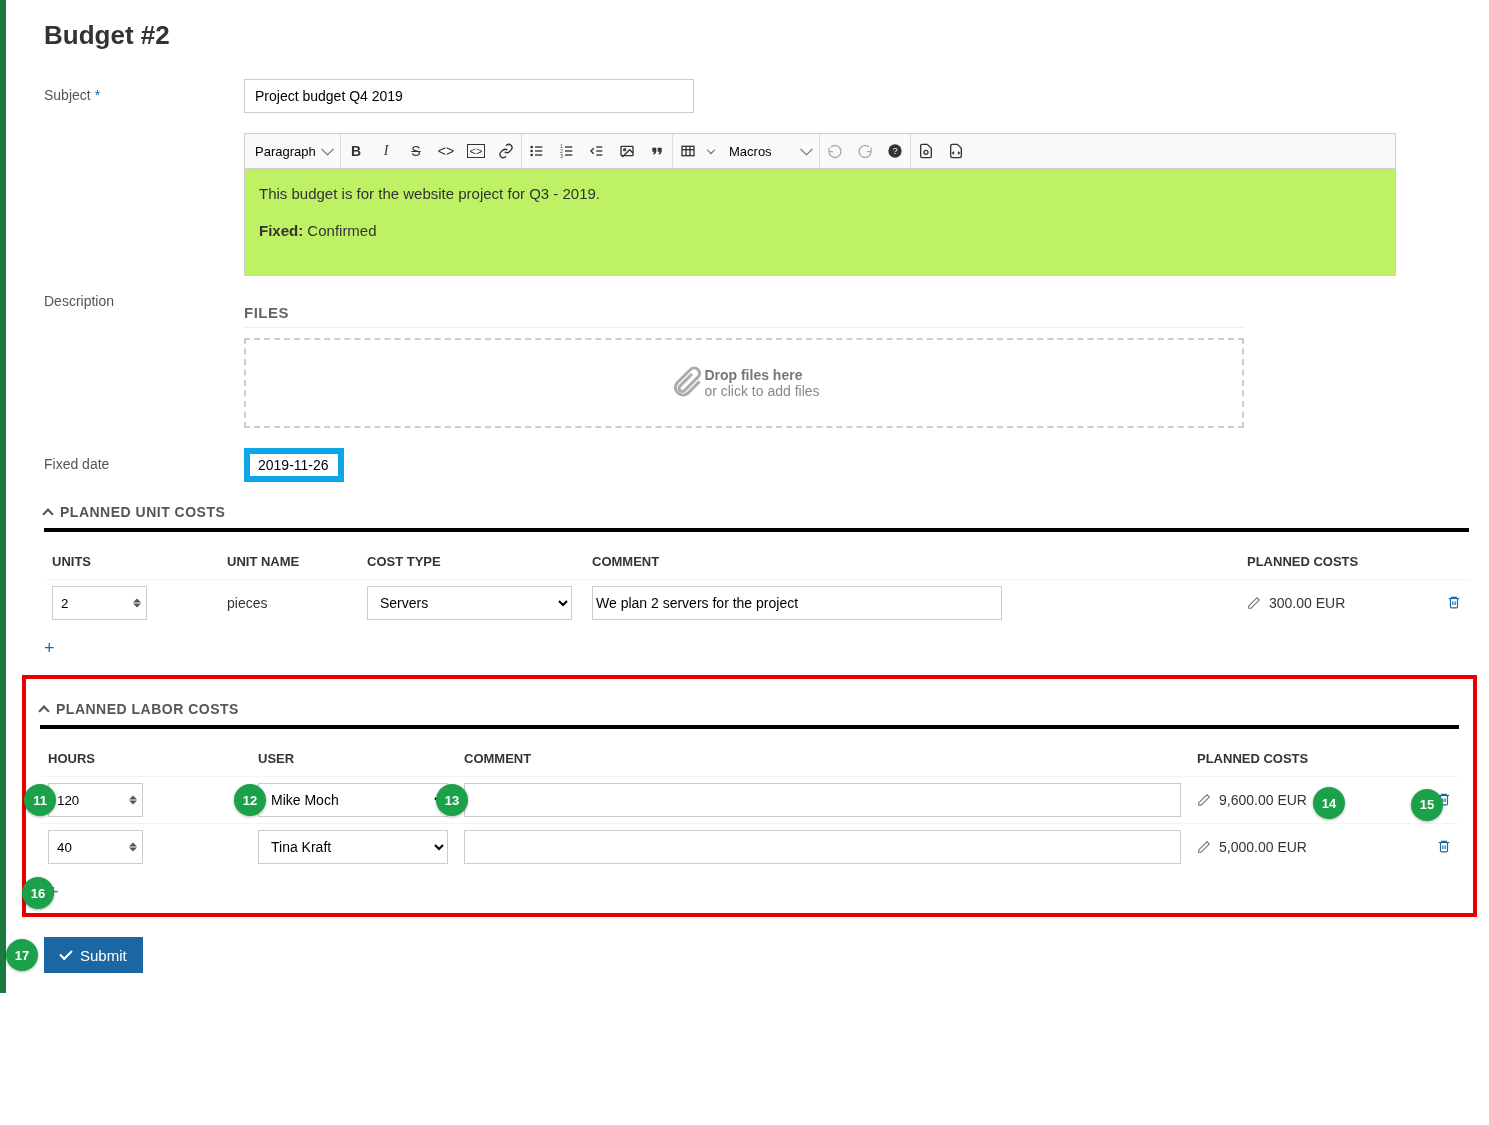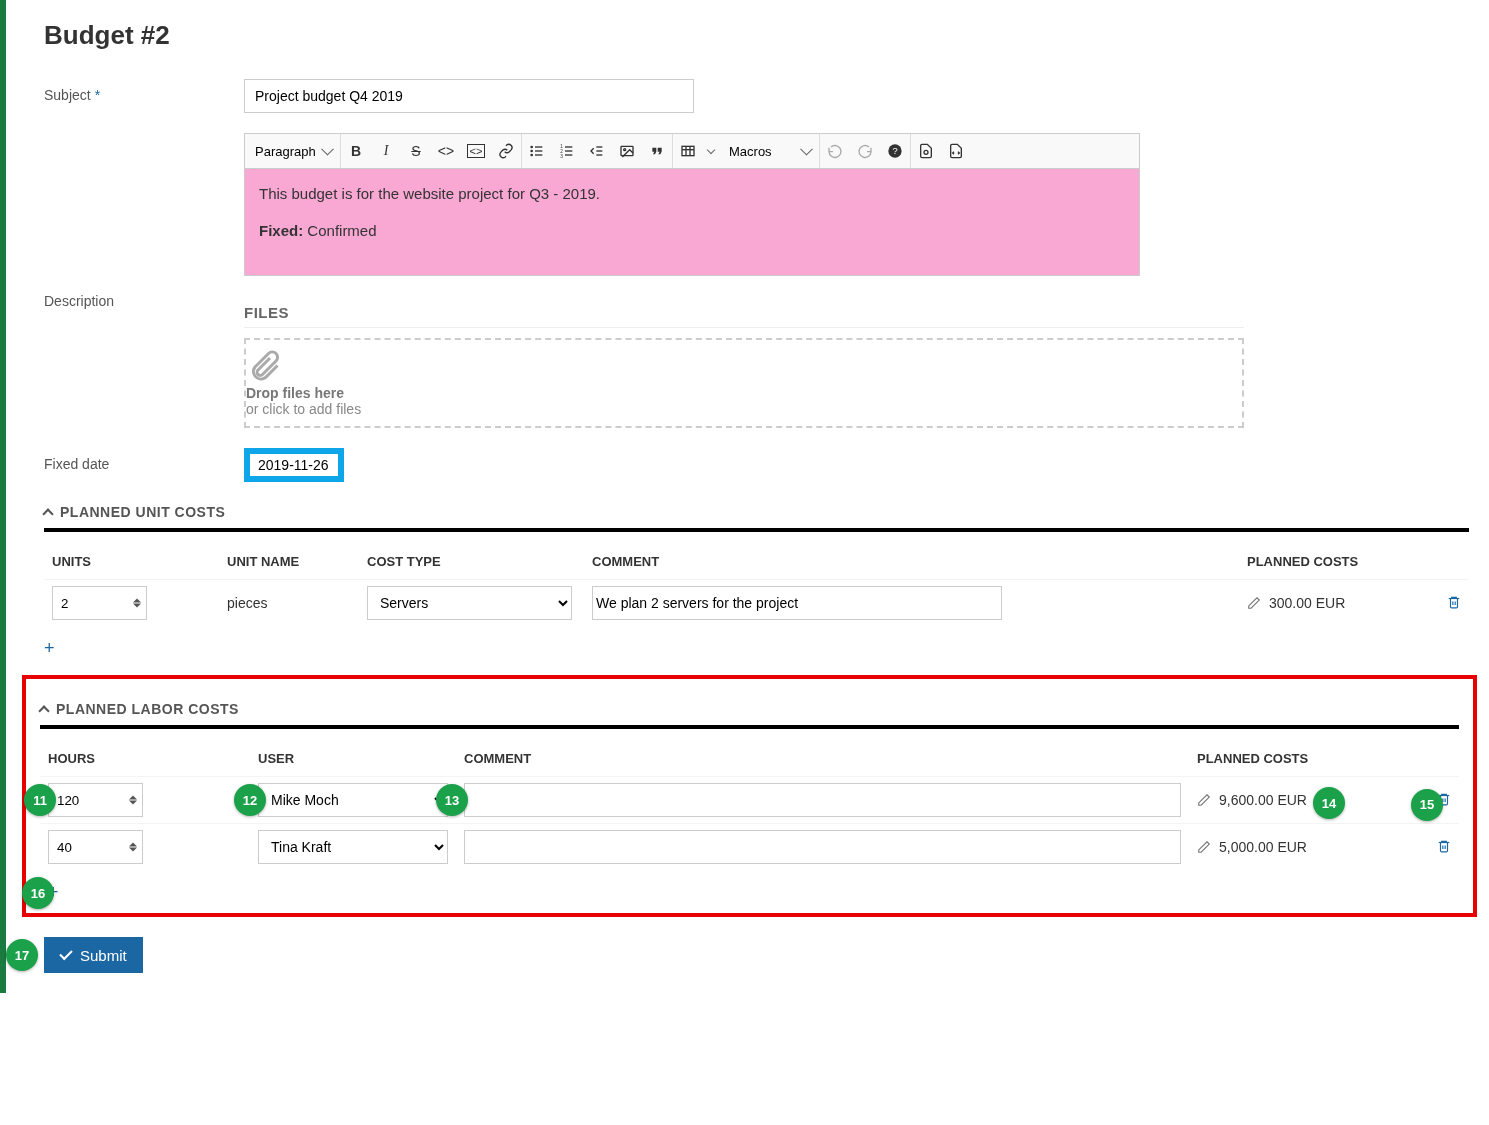--- a/index.html
+++ b/index.html
@@ -5,31 +5,31 @@
 * { box-sizing: border-box; margin: 0; padding: 0; }
 body { font-family: -apple-system, "Segoe UI", "Helvetica Neue", Arial, sans-serif; font-size: 14px; color: #333; background: #fff; padding: 20px 20px 20px 30px; position: relative; }
 .left-accent { position: absolute; left: 0; top: 0; bottom: 0; width: 6px; background: #1a7a3f; }
 h1.pagetitle { font-size: 26px; font-weight: 700; color: #333; margin-bottom: 28px; margin-left: 14px; }
 .form-row { display: flex; align-items: flex-start; margin-bottom: 20px; margin-left: 14px; }
 .form-label { width: 200px; flex-shrink: 0; color: #555; font-size: 14px; padding-top: 8px; }
 .form-label .req { color: #1a67a3; margin-left: 4px; }
 .form-field { flex: 1; }
 input[type="text"].wide { width: 450px; height: 34px; border: 1px solid #ccc; padding: 0 10px; font-size: 14px; }
 input[type="text"].date { width: 100px; height: 34px; border: 6px solid #0ea5e9; padding: 0 8px; font-size: 14px; }
-.editor-wrap { border: 1px solid #ccc; background: #f9a8d4; width: 896px; }
+.editor-wrap { border: 1px solid #ccc; background: #bef264; width: 1152px; }
 .toolbar { display: flex; align-items: center; border-bottom: 1px solid #ccc; background: #f9f9f9; }
 .toolbar .group { display: flex; align-items: center; border-right: 1px solid #ddd; }
 .toolbar .btn { width: 30px; height: 34px; display: flex; align-items: center; justify-content: center; cursor: pointer; color: #333; }
 .toolbar select { border: none; background: transparent; height: 34px; padding: 0 24px 0 10px; font-size: 13px; appearance: none; cursor: pointer; }
 .select-wrap { position: relative; display: flex; align-items: center; }
 .select-wrap::after { content: ""; position: absolute; right: 8px; top: 50%; width: 8px; height: 8px; border-right: 1.5px solid #666; border-bottom: 1.5px solid #666; transform: translateY(-70%) rotate(45deg); pointer-events: none; }
 .editor-body { padding: 16px 14px; min-height: 100px; color: #333; font-size: 15px; }
 .editor-body p { margin-bottom: 20px; }
 .files-heading { font-weight: 700; color: #666; letter-spacing: 0.5px; font-size: 15px; margin-bottom: 10px; border-bottom: 1px solid #eee; padding-bottom: 6px; width: 1000px; }
-.dropzone { border: 2px dashed #ccc; height: 90px; width: 1000px; display: flex; align-items: flex-start; justify-content: center; color: #888; cursor: pointer; flex-direction: column; }
+.dropzone { border: 2px dashed #ccc; height: 90px; width: 1000px; display: flex; align-items: center; justify-content: center; color: #888; cursor: pointer; }
 .dropzone svg { width: 36px; height: 36px; stroke: #aaa; }
 .section-head { display: flex; align-items: center; gap: 8px; font-weight: 700; color: #555; letter-spacing: 0.5px; font-size: 14px; cursor: pointer; margin: 22px 0 0 14px; border-bottom: 4px solid #000000; padding-bottom: 8px; }
 .section-head .chev { display: inline-block; width: 8px; height: 8px; border-left: 2px solid #555; border-top: 2px solid #555; transform: rotate(45deg); margin-top: 3px; }
 table.cost { width: 100%; border-collapse: collapse; margin-top: 14px; margin-left: 0; }
 table.cost th { text-align: left; font-size: 13px; font-weight: 700; color: #333; padding: 8px 8px 10px; }
 table.cost td { padding: 6px 8px; vertical-align: middle; border-top: 1px solid #f4f4f4; }
 .num-input { width: 95px; height: 34px; border: 1px solid #ccc; padding: 0 8px; position: relative; }
 .num-wrap { position: relative; display: inline-block; }
 .num-wrap .spinners { position: absolute; right: 6px; top: 50%; transform: translateY(-50%); display: flex; flex-direction: column; gap: 1px; }
 .num-wrap .spinners span { width: 0; height: 0; border-left: 4px solid transparent; border-right: 4px solid transparent; cursor: pointer; }

